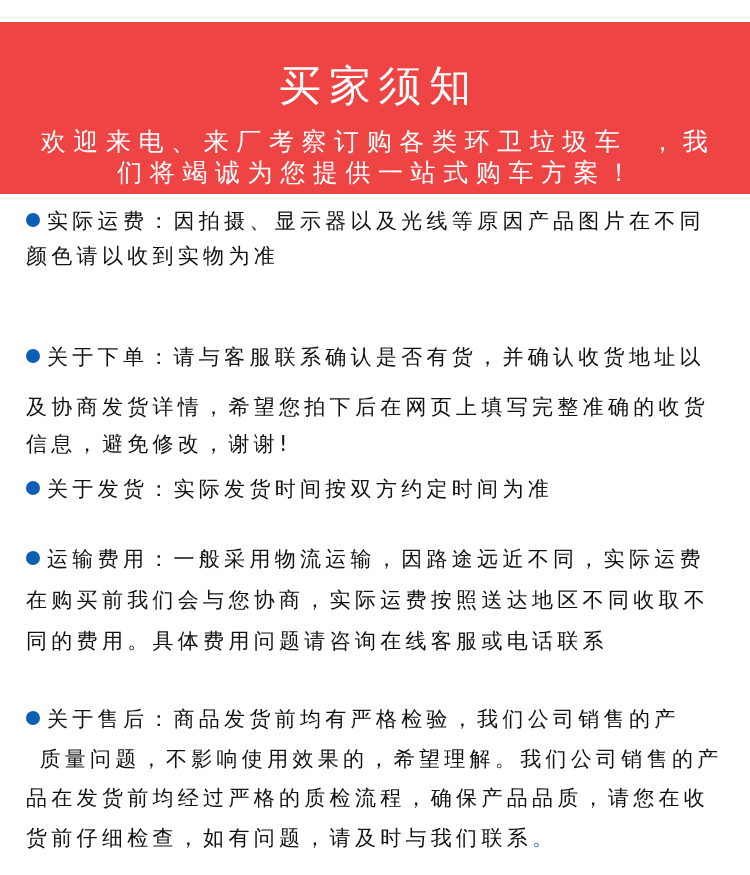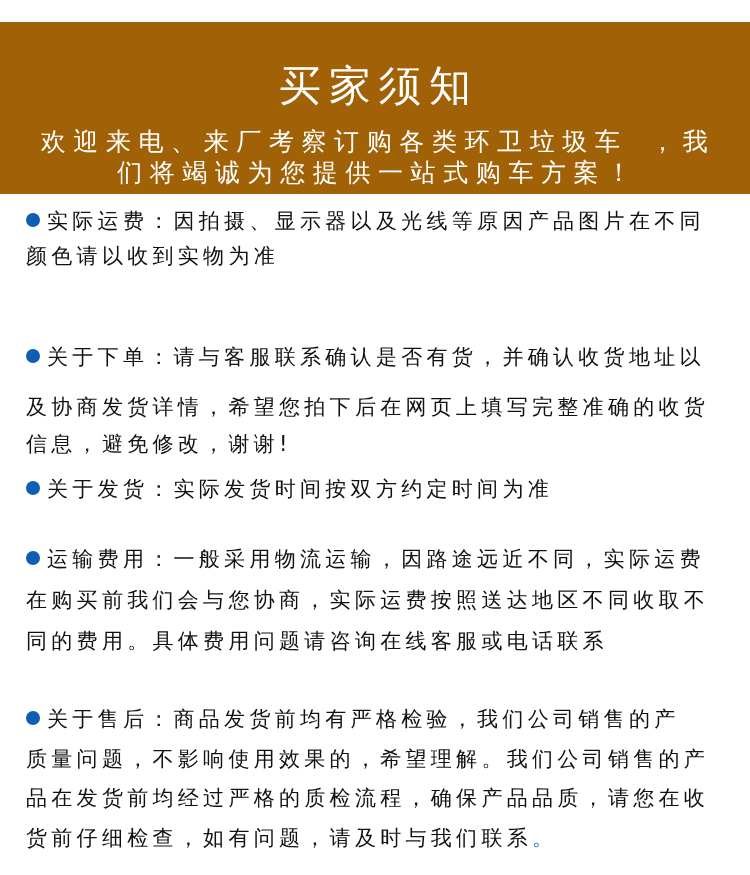--- a/index.html
+++ b/index.html
@@ -13,21 +13,21 @@
       position: relative;
       overflow: hidden;
       font-family: "DejaVu Sans", "Liberation Sans", sans-serif;
     }
     .banner {
       position: absolute;
       left: 0;
       top: 22px;
       width: 750px;
       height: 172px;
-      background: #a16207;
+      background: #ef4444;
     }
     .banner-title {
       position: absolute;
       left: 0;
       top: 36px;
       width: 750px;
       text-align: center;
       color: #ffffff;
       font-size: 42px;
       line-height: 56px;
@@ -102,16 +102,16 @@
 </div>
 
 <div class="para" style="top:539px;">
   <span class="line" style="line-height:41px;"><span class="bullet"></span><span>运输费用：一般采用物流运输，因路途远近不同，实际运费</span></span>
   <span class="line" style="line-height:41px;">在购买前我们会与您协商，实际运费按照送达地区不同收取不</span>
   <span class="line" style="line-height:41px;">同的费用。具体费用问题请咨询在线客服或电话联系</span>
 </div>
 
 <div class="para" style="top:700px;">
   <span class="line" style="line-height:39.5px;"><span class="bullet"></span><span>关于售后：商品发货前均有严格检验，我们公司销售的产</span></span>
-  <span class="line" style="line-height:39.5px;">质量问题，不影响使用效果的，希望理解。我们公司销售的产</span>
+  <span class="line" style="line-height:39.5px;text-align:center;">质量问题，不影响使用效果的，希望理解。我们公司销售的产</span>
   <span class="line" style="line-height:39.5px;">品在发货前均经过严格的质检流程，确保产品品质，请您在收</span>
   <span class="line" style="line-height:39.5px;"><span>货前仔细检查，如有问题，请及时与我们联系</span><span class="blue-period">。</span></span>
 </div>
 
 </body></html>

